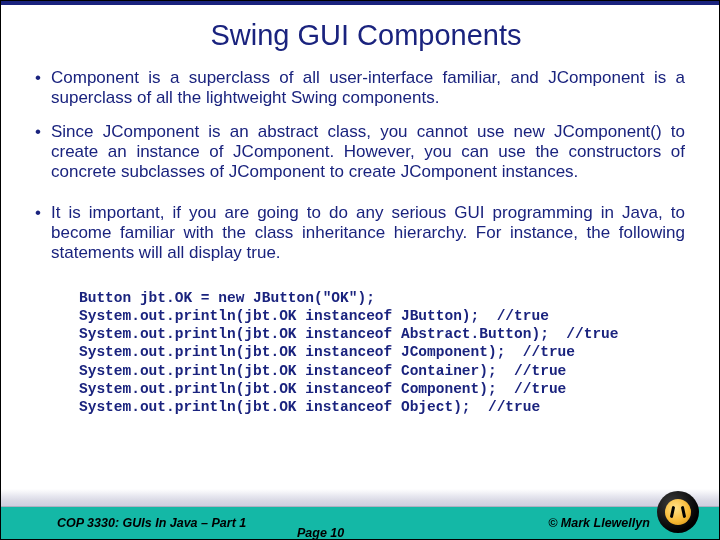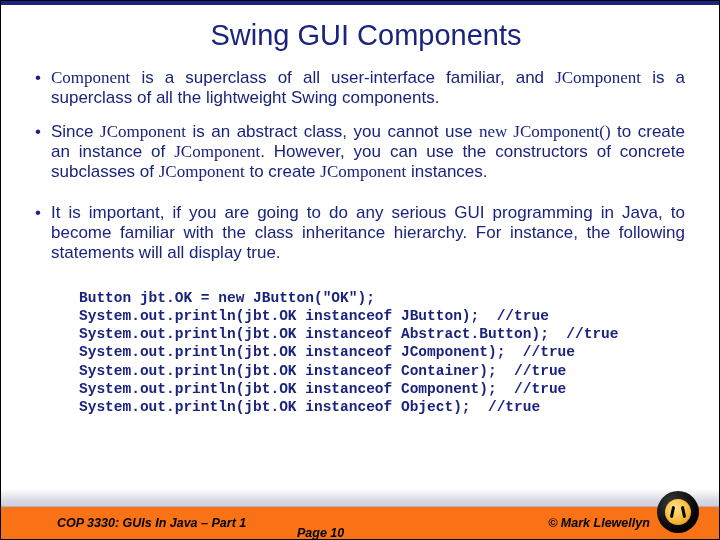--- a/index.html
+++ b/index.html
@@ -30,21 +30,21 @@
     text-align: justify;
   }
   .bullet .dot {
     flex: 0 0 16px;
     font-size: 17px;
     line-height: 1.17;
   }
   .bullet .txt {
     flex: 1;
   }
-  .mono { font-family: Liberation Serif, serif; }
+  .mono { font-family: Liberation Sans, sans-serif; }
   .code-block {
     font-family: "Courier New", Courier, monospace;
     font-size: 14.5px;
     white-space: pre;
     padding: 12px 0 0 44px;
     color: #1a237e;
     font-weight: bold;
     line-height: 1.25;
   }
   .footer-wrap {
@@ -52,21 +52,21 @@
     left: 0; right: 0; bottom: 0;
     height: 50px;
   }
   .footer-gradient {
     height: 18px;
     background: linear-gradient(to bottom, #fff 0%, #e8e8f0 40%, #d8d8e4 70%, #cfcfe0 100%);
     border-bottom: 1px solid #b0b0c0;
   }
   .footer-bar {
     height: 32px;
-    background: #f97316;
+    background: #14b8a6;
     display: flex;
     align-items: center;
     font-size: 12.5px;
     font-weight: bold;
     font-style: italic;
     color: #000;
     padding: 0 18px 0 56px;
     position: relative;
   }
   .footer-bar .course { flex: 0 0 240px; }

